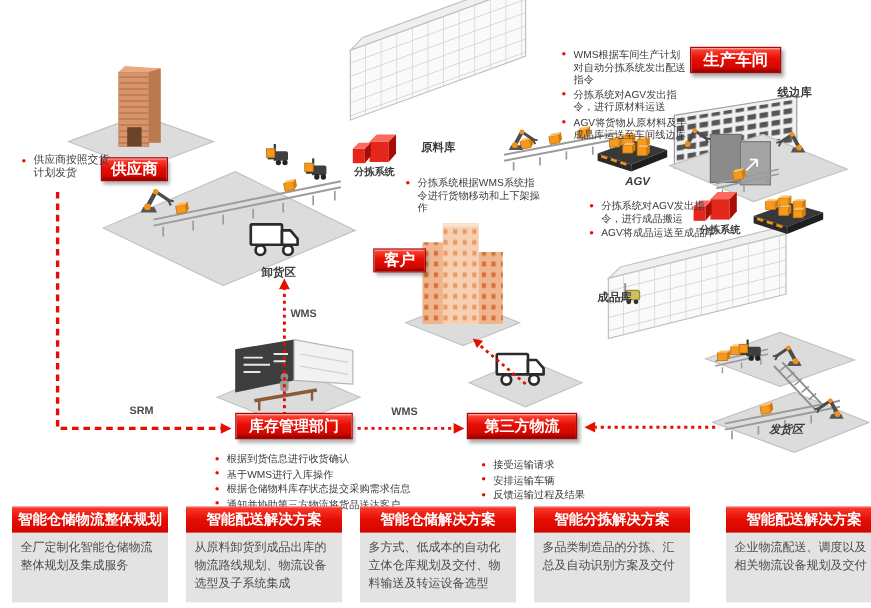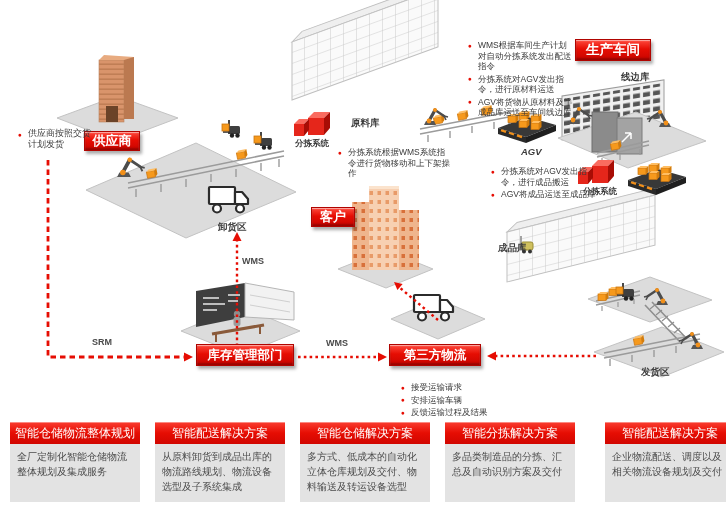--- a/index.html
+++ b/index.html
@@ -12,21 +12,21 @@
        box-shadow:2px 3px 3px rgba(70,70,70,.45), inset 0 1px 1px rgba(255,255,255,.55), inset 0 -2px 2px rgba(0,0,0,.25);}
   .lbl{position:absolute;font-size:9.5px;font-weight:bold;color:#3c3c3c;white-space:nowrap;}
   .lbl.sys{font-size:8.5px;}
 
   .note{position:absolute;}
   .ni{position:relative;padding-left:10px;font-size:8.5px;line-height:10.5px;color:#3a3a3a;margin-bottom:2px;}
   .ni::before{content:"●";position:absolute;left:0;top:0.5px;font-size:6.5px;color:#e60d03;}
   .note.big .ni{font-size:9px;line-height:11px;}
 
   .card{position:absolute;top:422px;width:130px;}
-  .card-title{height:22px;line-height:22px;text-align:center;font-size:12px;font-weight:normal;color:#fff;
+  .card-title{height:22px;line-height:22px;text-align:center;font-size:12px;font-weight:bold;color:#fff;
        background:linear-gradient(180deg,#fa3d30 0%,#e60d03 50%,#d10600 100%);
        box-shadow:inset 0 1px 0 rgba(255,255,255,.4);white-space:nowrap;}
   .card-body{background:#e3e3e3;color:#4c4c4c;font-size:10px;line-height:15px;padding:5px 7px;height:48px;}
 </style>
 </head>
 <body>
 
 <div class="canvas">
 
 <svg class="scene" width="726" height="507" viewBox="0 0 726 507">
@@ -234,24 +234,24 @@
 <div class="tag" style="left:311px;top:207px;width:42px;height:18px;line-height:18px;font-size:13px;">客户</div>
 <div class="tag" style="left:575px;top:39px;width:74px;height:20px;line-height:20px;font-size:13.5px;">生产车间</div>
 <div class="tag" style="left:196px;top:344px;width:96px;height:20px;line-height:20px;font-size:12.5px;">库存管理部门</div>
 <div class="tag" style="left:389px;top:344px;width:90px;height:20px;line-height:20px;font-size:12.5px;">第三方物流</div>
 
 <div class="lbl" style="left:218px;top:221px;">卸货区</div>
 <div class="lbl" style="left:351px;top:117px;">原料库</div>
 <div class="lbl sys" style="left:295px;top:138px;">分拣系统</div>
 <div class="lbl sys" style="left:583px;top:186px;">分拣系统</div>
 <div class="lbl" style="left:521px;top:146px;font-style:italic;">AGV</div>
-<div class="lbl" style="left:621px;top:71px;font-family:Liberation Mono, monospace;">线边库</div>
+<div class="lbl" style="left:648px;top:71px;font-family:Liberation Mono, monospace;">线边库</div>
 <div class="lbl" style="left:498px;top:242px;">成品库</div>
-<div class="lbl" style="left:641px;top:366px;">发货区</div>
-<div class="lbl" style="left:92px;top:337px;font-size:9px;color:#4a4a4a;">SRM</div>
+<div class="lbl" style="left:641px;top:352px;font-style:italic;">发货区</div>
+<div class="lbl" style="left:108px;top:337px;font-size:9px;color:#4a4a4a;">SRM</div>
 <div class="lbl" style="left:242px;top:256px;font-size:9px;color:#4a4a4a;">WMS</div>
 <div class="lbl" style="left:326px;top:338px;font-size:9px;color:#4a4a4a;">WMS</div>
 
 <div class="note big" style="left:18px;top:128px;width:76px;">
   <div class="ni">供应商按照交货计划发货</div>
 </div>
 
 <div class="note" style="left:468px;top:40px;width:106px;">
   <div class="ni">WMS根据车间生产计划对自动分拣系统发出配送指令</div>
   <div class="ni">分拣系统对AGV发出指令，进行原材料运送</div>
@@ -260,20 +260,26 @@
 
 <div class="note" style="left:338px;top:147px;width:112px;">
   <div class="ni">分拣系统根据WMS系统指令进行货物移动和上下架操作</div>
 </div>
 
 <div class="note" style="left:491px;top:166px;width:112px;">
   <div class="ni">分拣系统对AGV发出指令，进行成品搬运</div>
   <div class="ni">AGV将成品运送至成品库</div>
 </div>
 
+<div class="note" style="left:179px;top:377px;width:180px;">
+  <div class="ni">根据到货信息进行收货确认</div>
+  <div class="ni">基于WMS进行入库操作</div>
+  <div class="ni">根据仓储物料库存状态提交采购需求信息</div>
+  <div class="ni">通知并协助第三方物流将货品送达客户</div>
+</div>
 
 <div class="note" style="left:401px;top:382px;width:150px;">
   <div class="ni">接受运输请求</div>
   <div class="ni">安排运输车辆</div>
   <div class="ni">反馈运输过程及结果</div>
 </div>
 
 <div class="card" style="left:10px;">
   <div class="card-title">智能仓储物流整体规划</div>
   <div class="card-body">全厂定制化智能仓储物流整体规划及集成服务</div>

